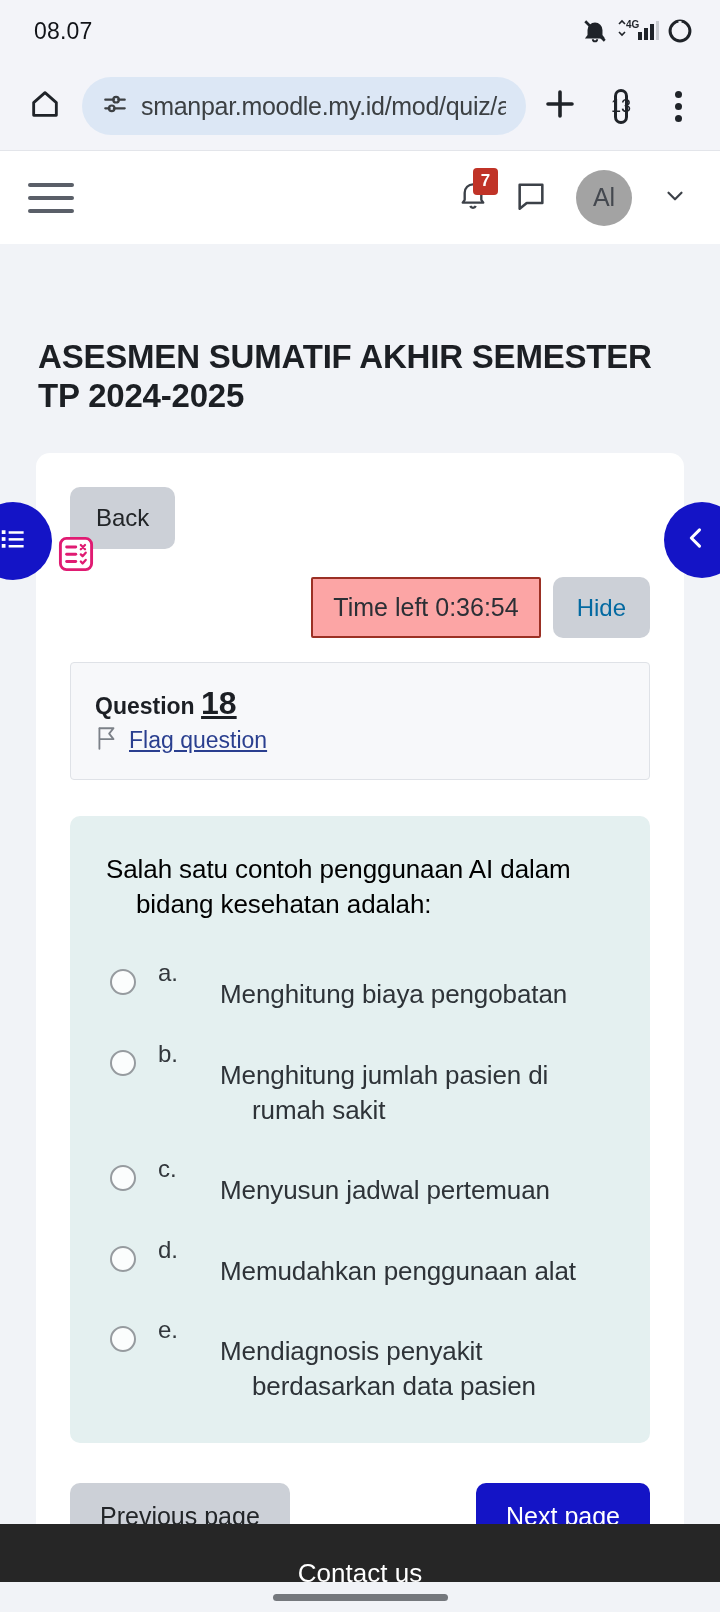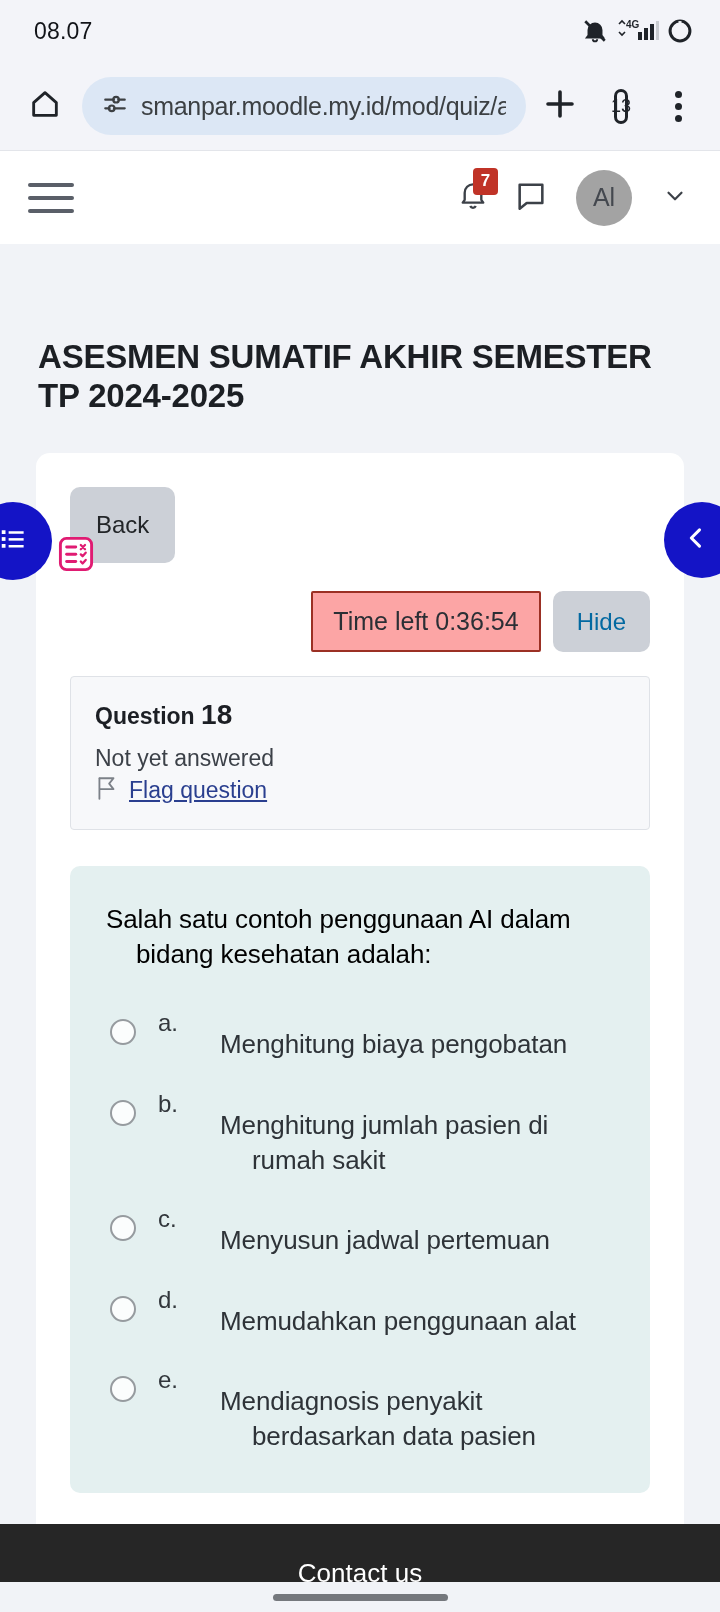--- a/index.html
+++ b/index.html
@@ -203,21 +203,21 @@
     padding: 34px 34px 44px 34px;
     flex: none;
   }
   .back-btn {
     display: inline-block;
     background: #ccd0d7;
     color: #222528;
     border: none;
     border-radius: 10px;
     font-size: 24px;
-    padding: 24px 26px;
+    padding: 17px 26px;
     font-family: inherit;
     cursor: pointer;
   }
   .timer-row {
     display: flex;
     justify-content: flex-end;
     align-items: stretch;
     margin-top: 28px;
     gap: 12px;
   }
@@ -247,21 +247,21 @@
     border: 1px solid #dfe2e7;
     background: #f7f8fa;
     border-radius: 4px;
     padding: 22px 24px 24px 24px;
   }
   .q-info-title {
     font-size: 23px;
     font-weight: 700;
     color: #1c1f24;
   }
-  .q-info-title .qnum { font-size: 28px; }
+  .q-info-title .qnum { font-size: 32px; text-decoration: underline; }
   .q-info-state {
     font-size: 23px;
     color: #3c4148;
     margin-top: 14px;
   }
   .q-flag-row {
     display: flex; align-items: center; gap: 10px;
     margin-top: 3px;
   }
   .q-flag-link {
@@ -532,21 +532,20 @@
         <div class="timer-box">Time left 0:36:54</div>
         <button class="hide-btn">Hide</button>
       </div>
 
       
       <div class="q-info">
         <div class="q-info-title">
           <span>Question</span>
           <span class="qnum">18</span>
         </div>
-        <div class="q-info-state">Not yet answered</div>
         <div class="q-flag-row">
           <span>
             <svg width="24" height="26" viewBox="0 0 22 24" fill="none">
               <path d="M4 3v19" stroke="#7c8188" stroke-width="1.7" stroke-linecap="round"></path>
               <path d="M4 3h13l-4 5 4 5H4" stroke="#7c8188" stroke-width="1.7" stroke-linejoin="round"></path>
             </svg>
           </span>
           <span class="q-flag-link">Flag question</span>
         </div>
       </div>

